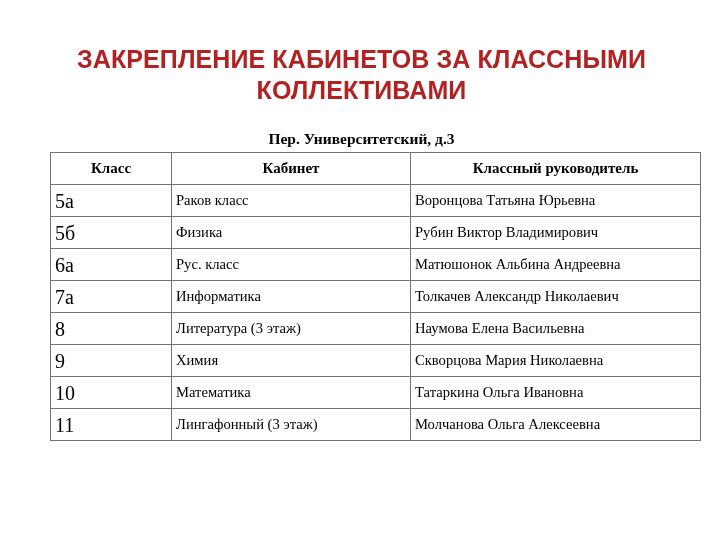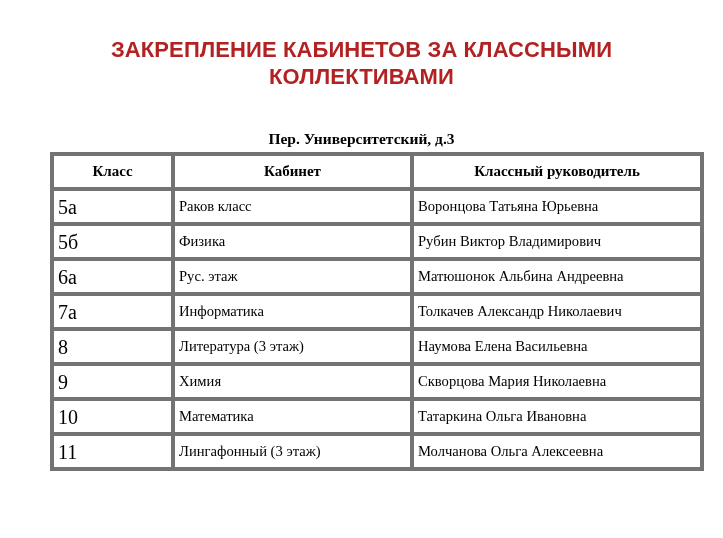--- a/index.html
+++ b/index.html
@@ -25,24 +25,24 @@
 
   
   .title-block {
     position: absolute;
     left: 40px;
     top: 36px;
     width: 643px;
     text-align: center;
   }
   .main-title {
-    margin: 1px;
+    margin: 8px;
     font-family: "Liberation Sans", "DejaVu Sans", sans-serif;
     font-weight: bold;
-    font-size: 22px;
+    font-size: 25px;
     line-height: 1.22;
     letter-spacing: 0.1px;
     color: #b32222;
     text-transform: uppercase;
   }
 
   
   .subtitle-block {
     position: absolute;
     left: 40px;
@@ -71,21 +71,21 @@
     table-layout: fixed;
     width: 650px;
     border: 1.4px solid #000000;
   }
   table.schedule col.c-class   { width: 121px; }
   table.schedule col.c-cabinet { width: 239px; }
   table.schedule col.c-teacher { width: 290px; }
 
   table.schedule th,
   table.schedule td {
-    border: 4px solid #737373;
+    border: 1px solid #737373;
     height: 31px;
     padding: 0 4px;
     vertical-align: middle;
     font-size: 14.6px;
     line-height: 1.1;
     white-space: nowrap;
     overflow: hidden;
     margin-left: 48px;
   }
   table.schedule th {
@@ -129,21 +129,21 @@
             <td class="cell-cabinet">Раков класс</td>
             <td class="cell-teacher">Воронцова Татьяна Юрьевна</td>
           </tr>
           <tr>
             <td class="cell-class">5б</td>
             <td class="cell-cabinet">Физика</td>
             <td class="cell-teacher">Рубин Виктор Владимирович</td>
           </tr>
           <tr>
             <td class="cell-class">6а</td>
-            <td class="cell-cabinet">Рус. этаж</td>
+            <td class="cell-cabinet">Рус. класс</td>
             <td class="cell-teacher">Матюшонок Альбина Андреевна</td>
           </tr>
           <tr>
             <td class="cell-class">7а</td>
             <td class="cell-cabinet">Информатика</td>
             <td class="cell-teacher">Толкачев Александр Николаевич</td>
           </tr>
           <tr>
             <td class="cell-class">8</td>
             <td class="cell-cabinet">Литература (3 этаж)</td>

